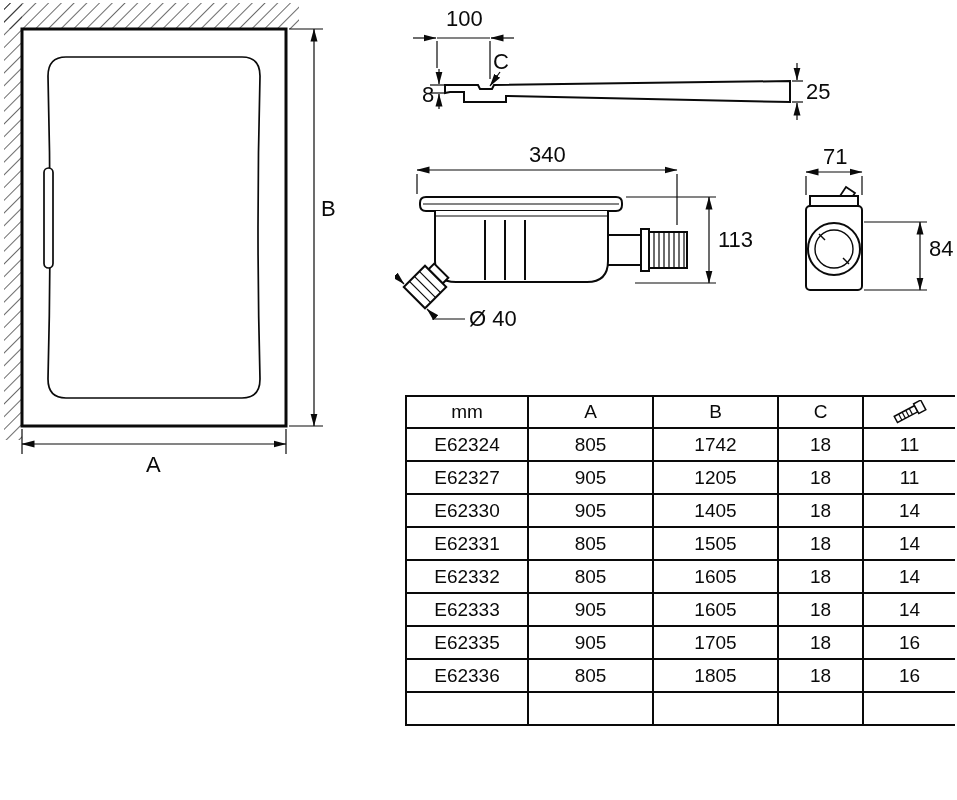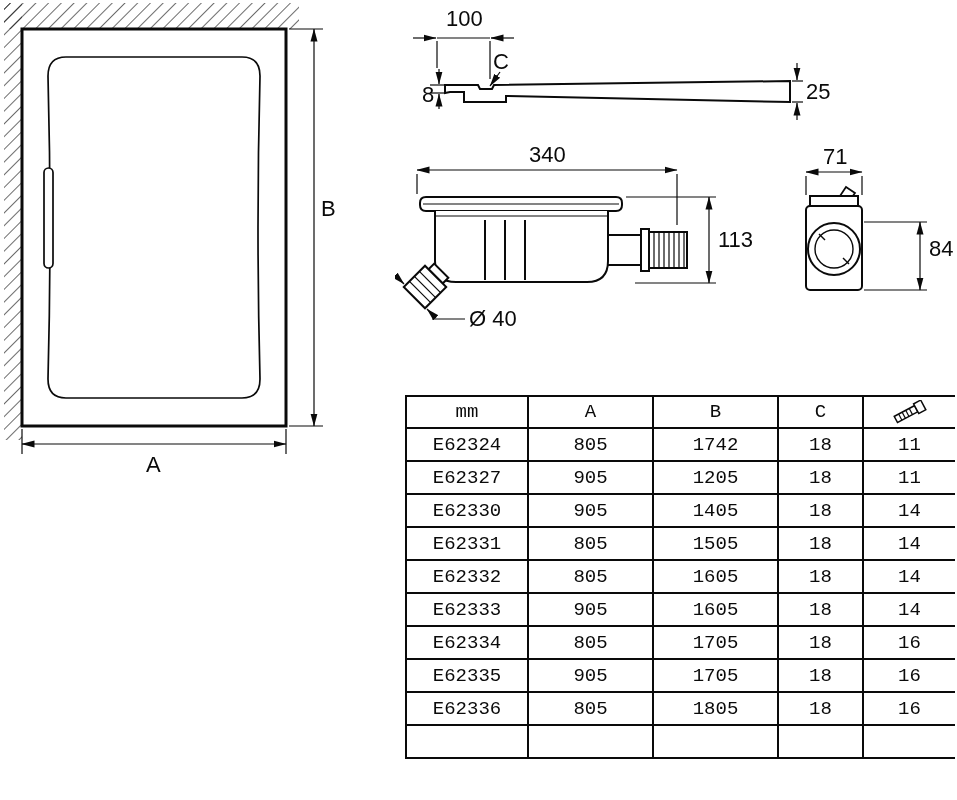--- a/index.html
+++ b/index.html
@@ -1,21 +1,21 @@
 <!DOCTYPE html>
 <html><head>
 <meta charset="utf-8">
 <style>
   html,body{margin:0;padding:0;background:#fff;}
   .sheet{position:relative;width:957px;height:800px;background:#fff;overflow:hidden;
          font-family:"Liberation Sans",sans-serif;color:#0a0a0a;}
   .abs{position:absolute;}
   svg{display:block;}
   svg text{font-family:"Liberation Sans",sans-serif;fill:#0a0a0a;}
-  .spec-table-wrap{position:absolute;left:405px;top:395px;width:550px;height:405px;overflow:hidden;font-family:Liberation Mono, monospace;}
+  .spec-table-wrap{position:absolute;left:405px;top:395px;width:550px;height:405px;overflow:hidden;}
   table.spec{border-collapse:collapse;width:550px;table-layout:fixed;}
   table.spec th,table.spec td{border:2px solid #0a0a0a;text-align:center;vertical-align:middle;
         font-size:19px;font-weight:400;height:31px;padding:0;background:#fff;color:#0a0a0a;}
   table.spec th{height:30px;}
 </style>
 </head>
 <body>
 
 <div class="sheet">
 
@@ -215,27 +215,20 @@
             <td>14</td>
           </tr>
           <tr>
             <td>E62333</td>
             <td>905</td>
             <td>1605</td>
             <td>18</td>
             <td>14</td>
           </tr>
           <tr>
-            <td>E62334</td>
-            <td>805</td>
-            <td>1705</td>
-            <td>18</td>
-            <td>16</td>
-          </tr>
-          <tr>
             <td>E62335</td>
             <td>905</td>
             <td>1705</td>
             <td>18</td>
             <td>16</td>
           </tr>
           <tr>
             <td>E62336</td>
             <td>805</td>
             <td>1805</td>

